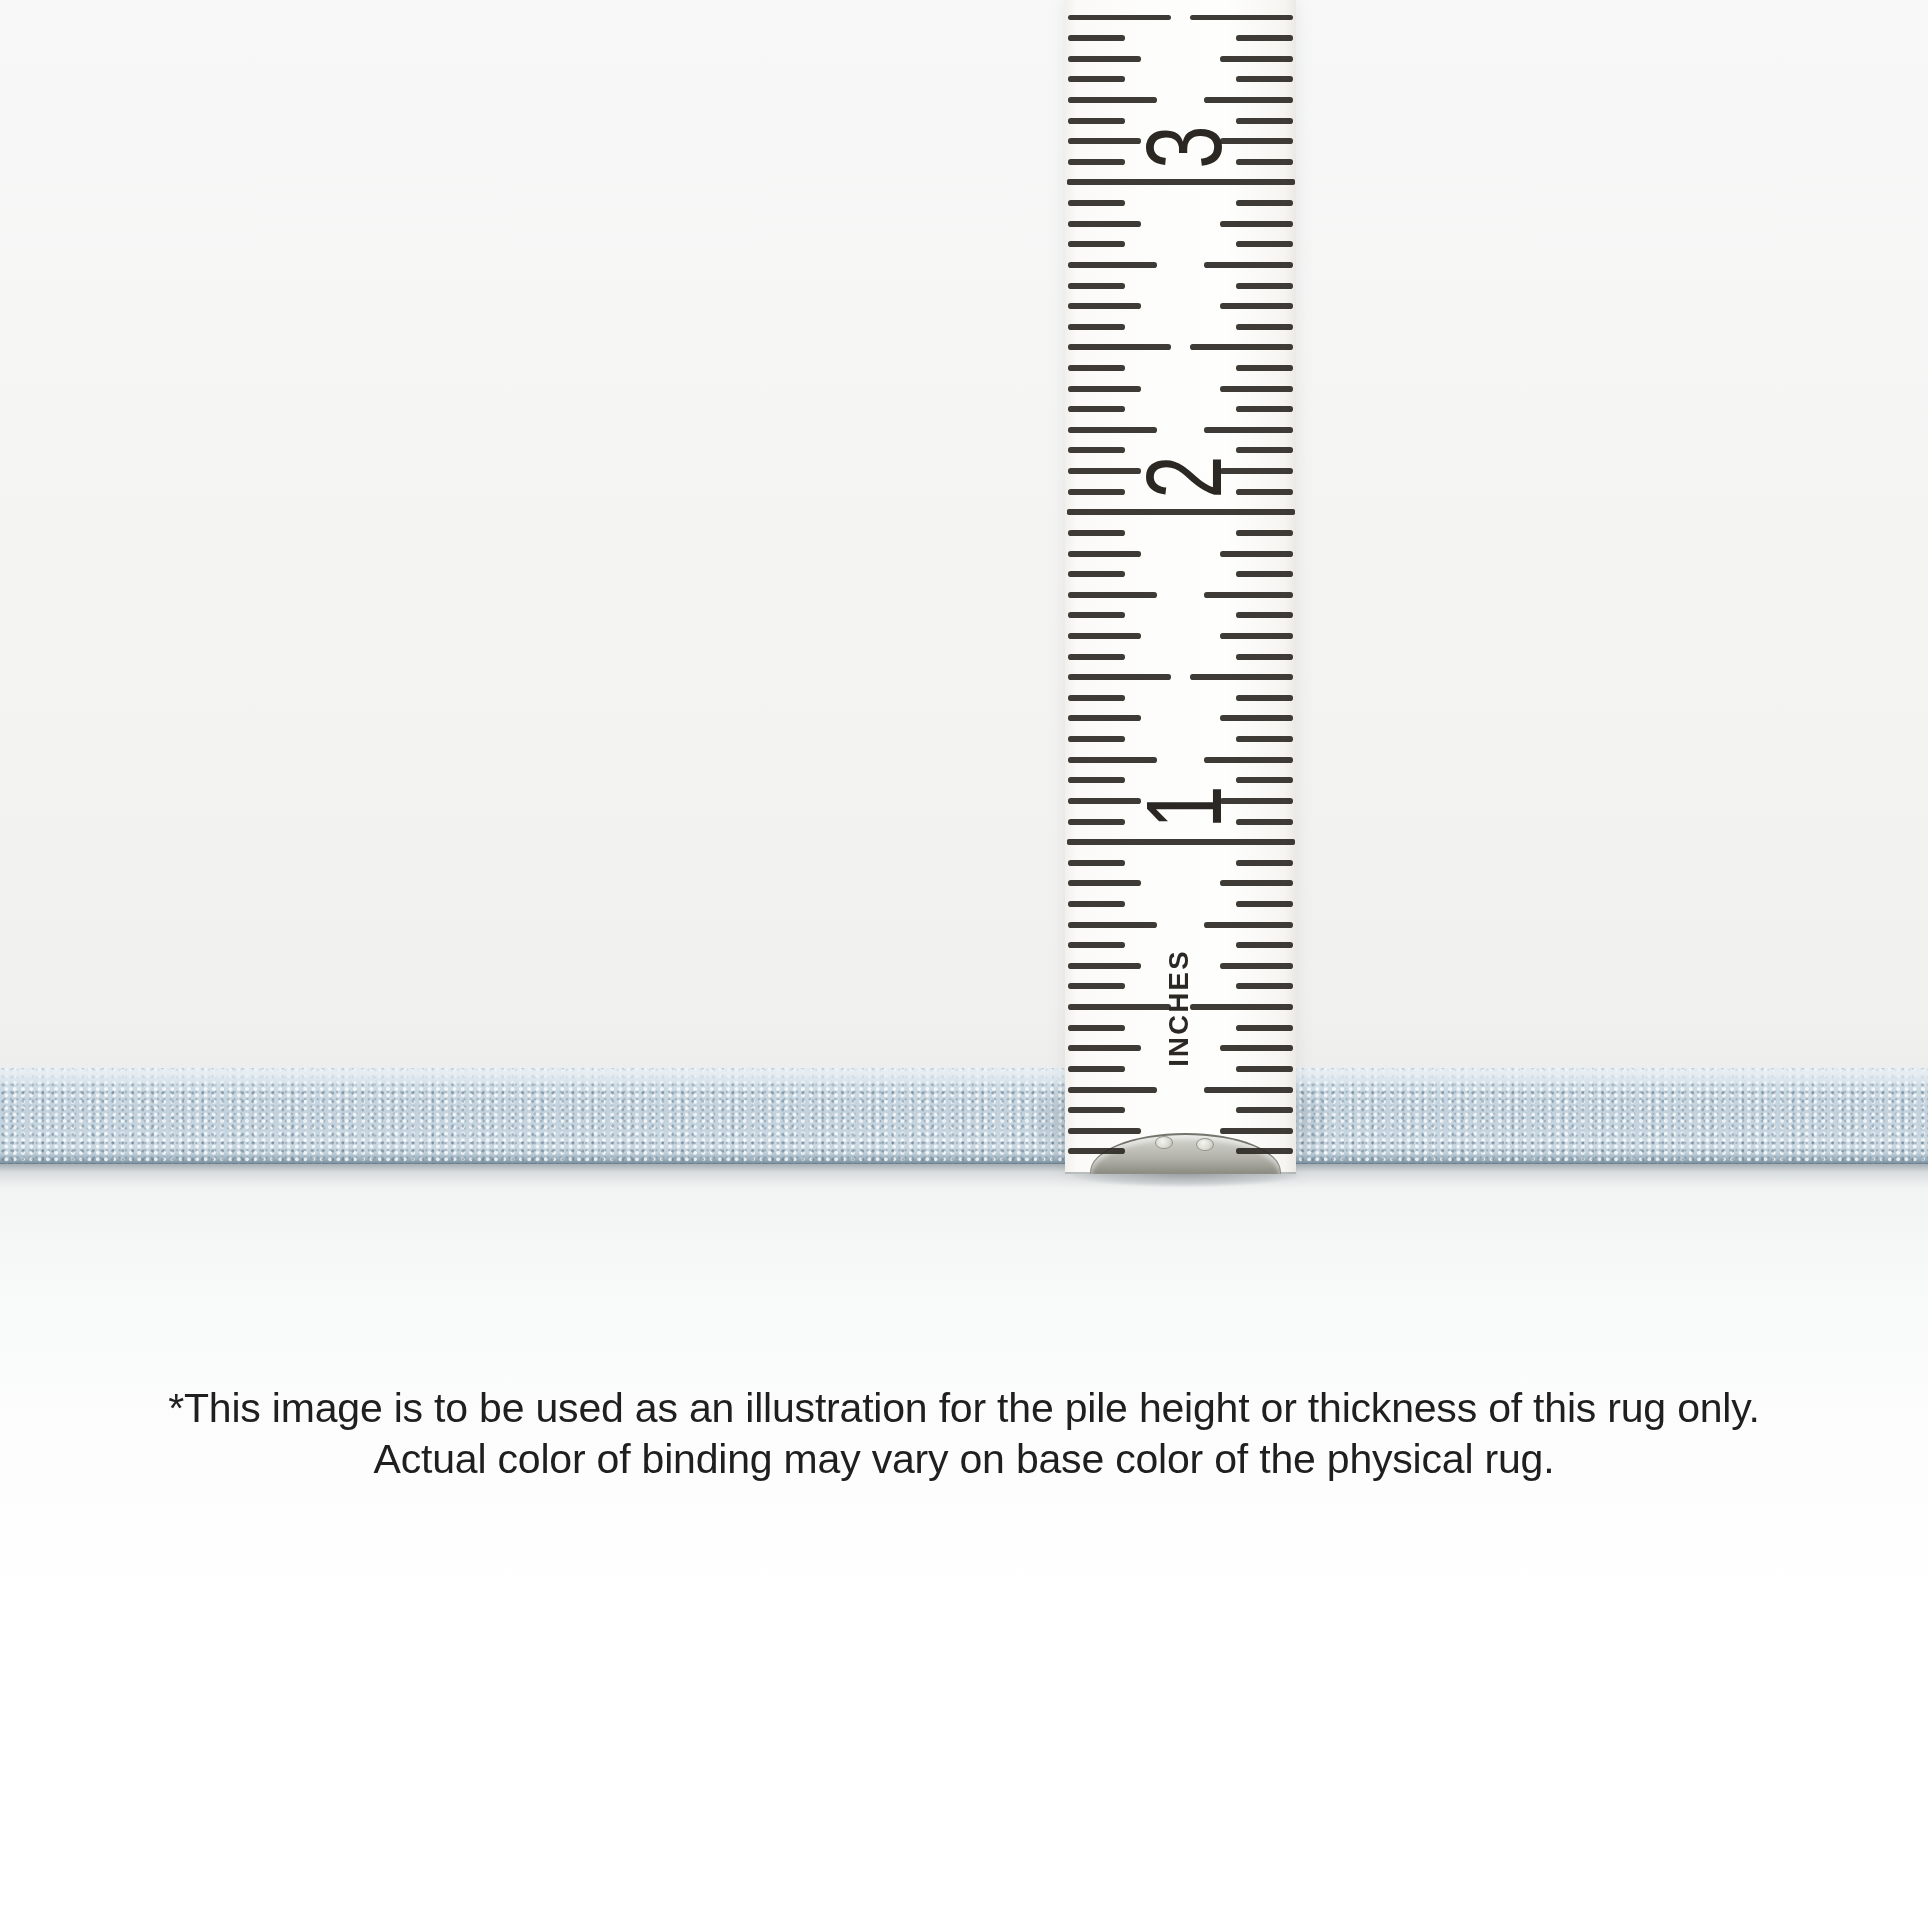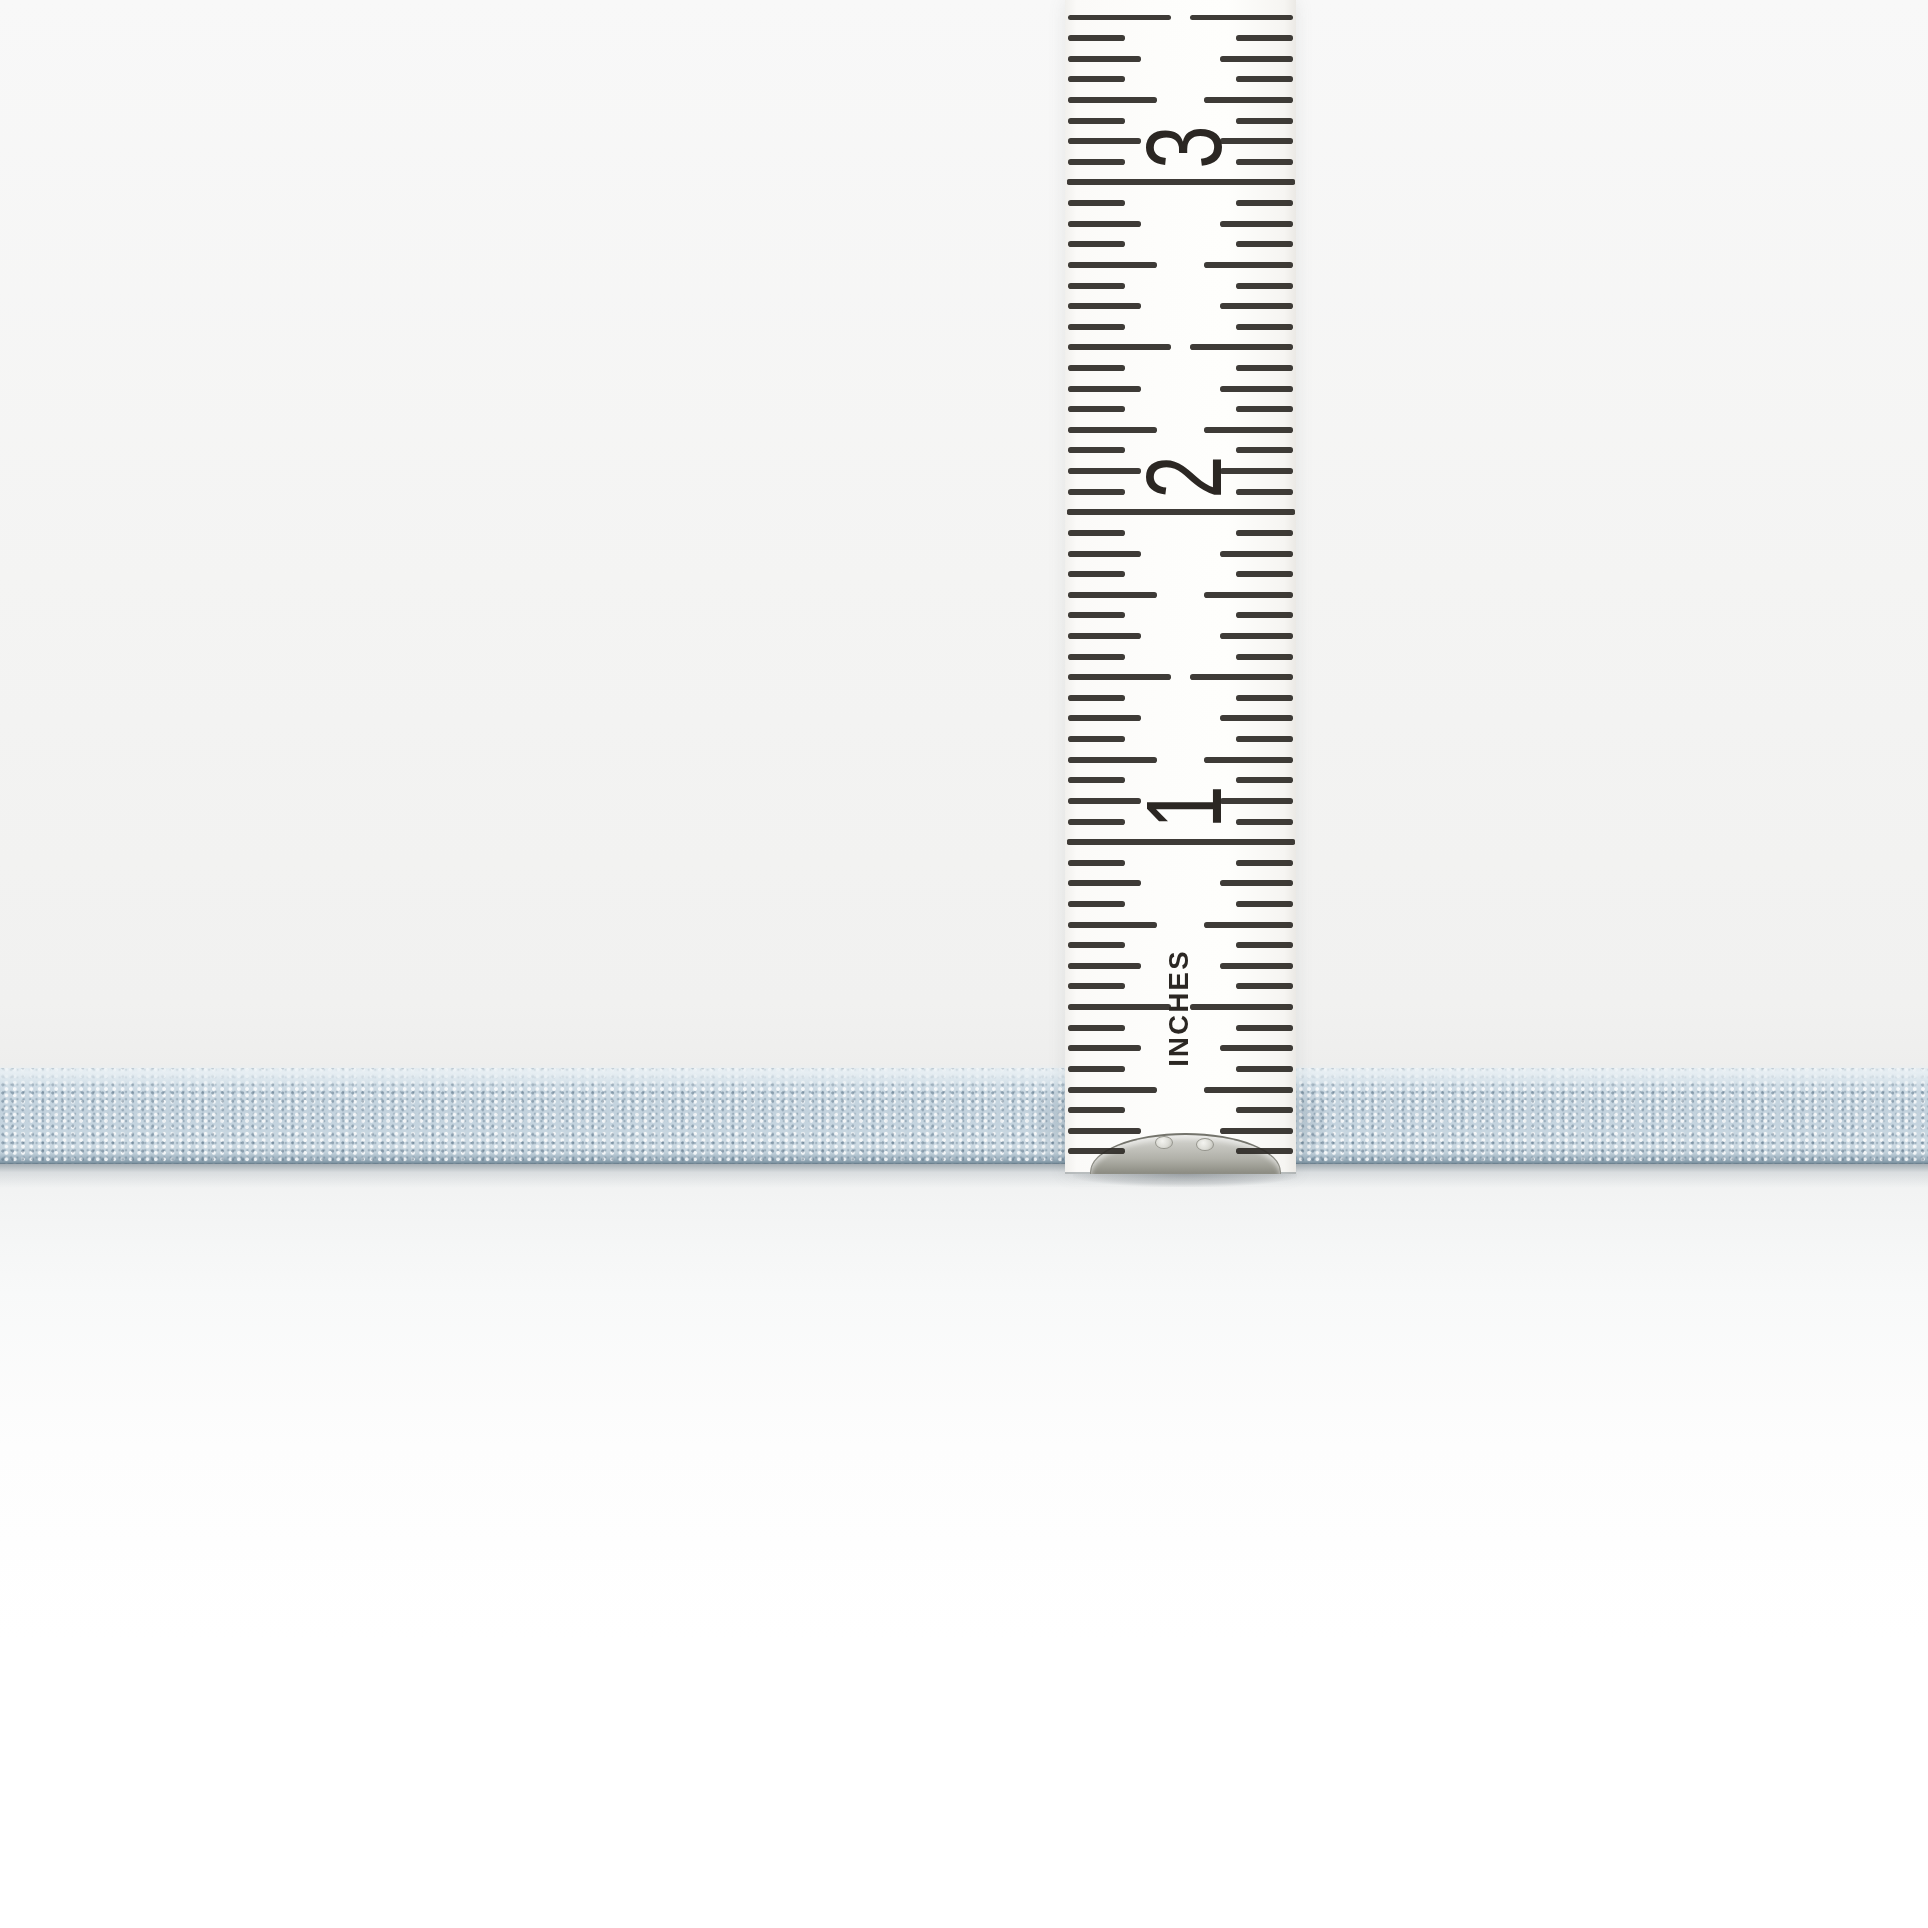--- a/index.html
+++ b/index.html
@@ -285,15 +285,19 @@
       <div class="tick" style="top: 76px; left: 2.8px; width: 57px;"></div>
       <div class="tick" style="top: 76px; right: 2.8px; width: 57px;"></div>
       <div class="tick" style="top: 56px; left: 2.8px; width: 73px;"></div>
       <div class="tick" style="top: 56px; right: 2.8px; width: 73px;"></div>
       <div class="tick" style="top: 35px; left: 2.8px; width: 57px;"></div>
       <div class="tick" style="top: 35px; right: 2.8px; width: 57px;"></div>
       <div class="tick" style="top: 14.5px; left: 2.8px; width: 103px;"></div>
       <div class="tick" style="top: 14.5px; right: 2.8px; width: 103px;"></div>
     </div>
 
+  <div class="caption">
+    <div>*This image is to be used as an illustration for the pile height or thickness of this rug only.</div>
+    <div>Actual color of binding may vary on base color of the physical rug.</div>
+  </div>
 
 </div>
 
 
 </body></html>

